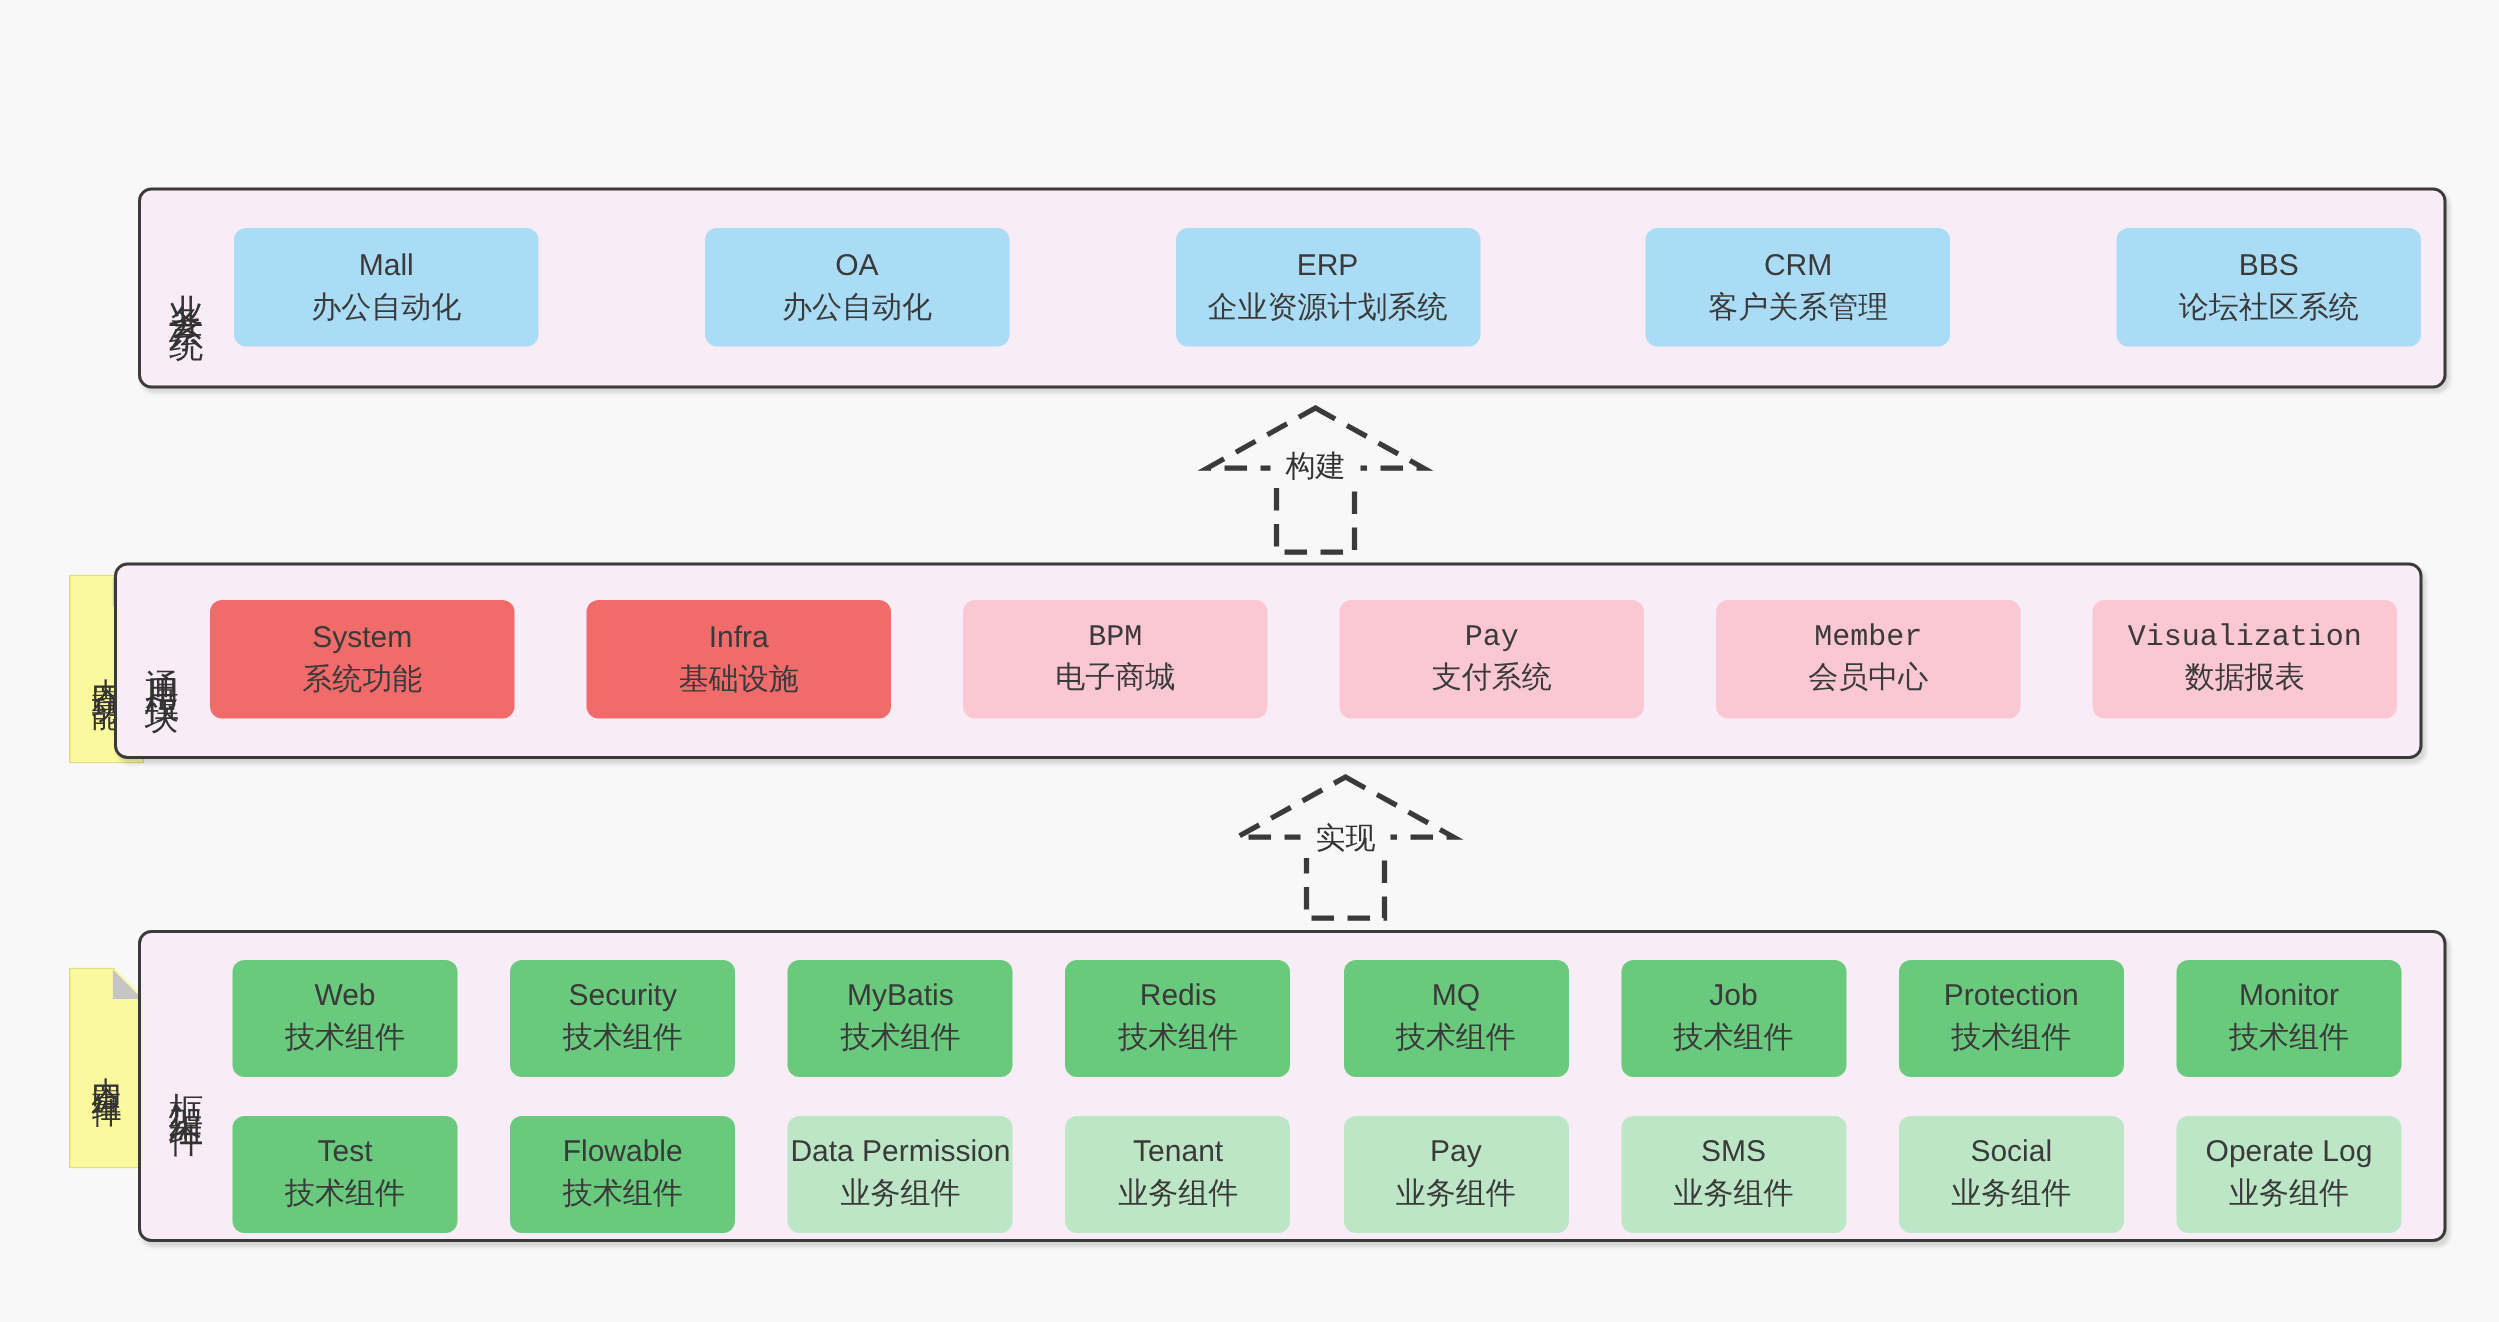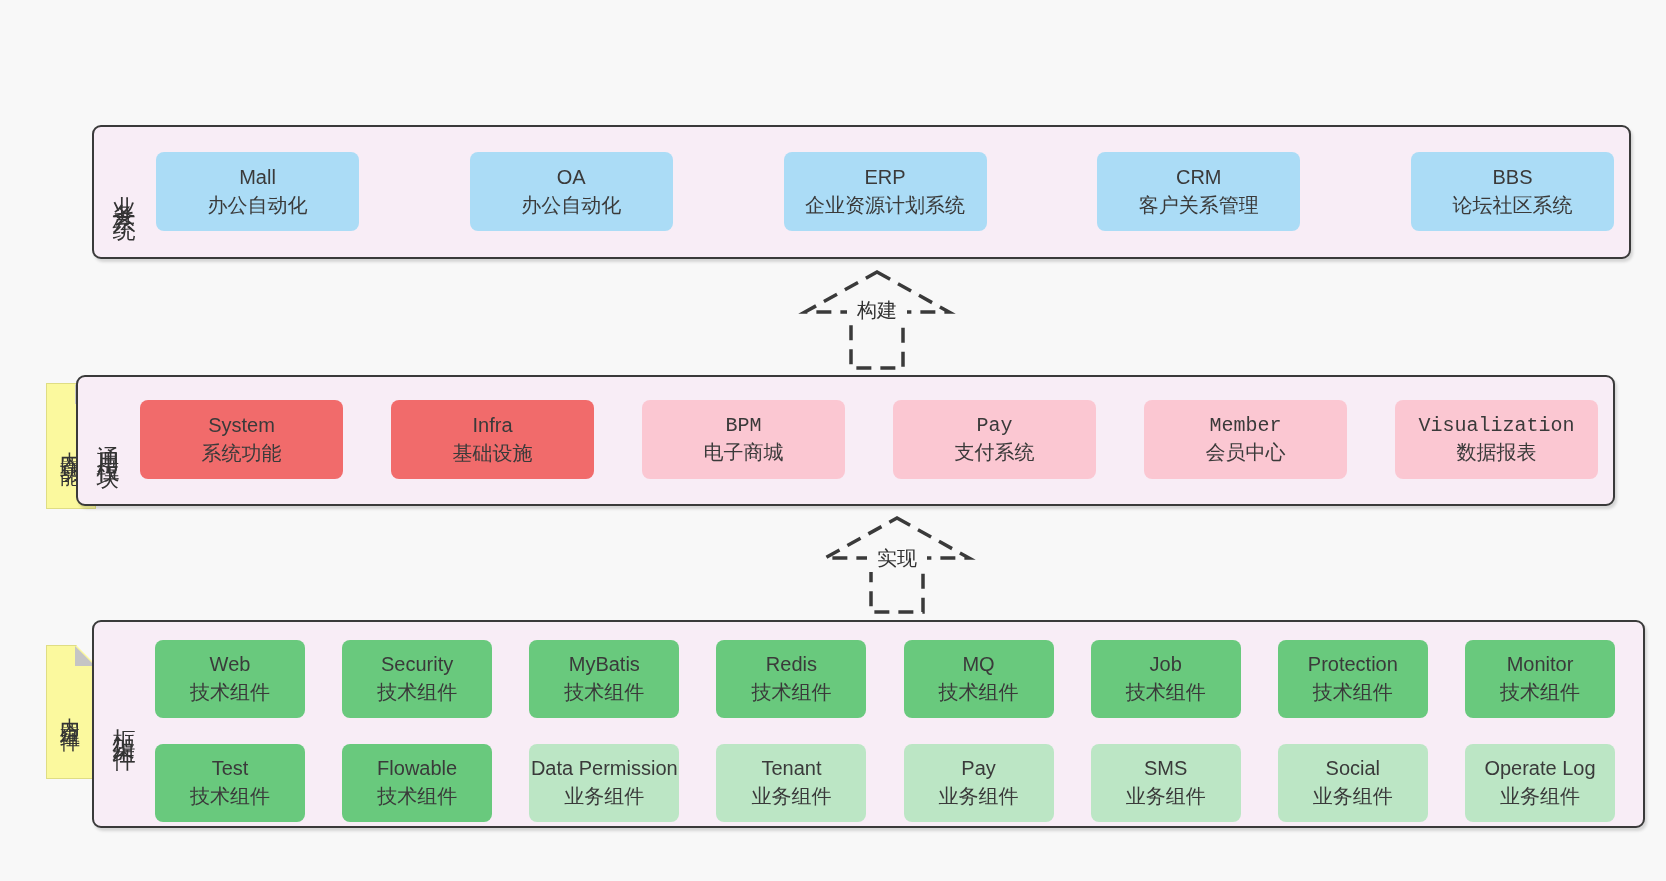--- a/index.html
+++ b/index.html
@@ -17,21 +17,21 @@
   .tier{
     position:absolute;
     background:#f8edf6;
     border:2.5px solid #3a3a3a;
     border-radius:9px;
     box-shadow:2px 3px 3px rgba(0,0,0,0.14);
     z-index:2;
   }
   #tier1{left:92px;top:125px;width:1535px;height:130px;}
   #tier2{left:76px;top:375px;width:1535px;height:127px;}
-  #tier3{left:92px;top:620px;width:1535px;height:204px;padding-left:14px;}
+  #tier3{left:92px;top:620px;width:1535px;height:204px;}
 
   .tier-label{
     position:absolute;left:0;top:0;bottom:0;width:62px;
     display:flex;align-items:center;justify-content:center;
   }
   .tier-label span{
     writing-mode:vertical-lr;text-orientation:upright;
     font-size:23px;letter-spacing:7px;color:#333;
   }
 

